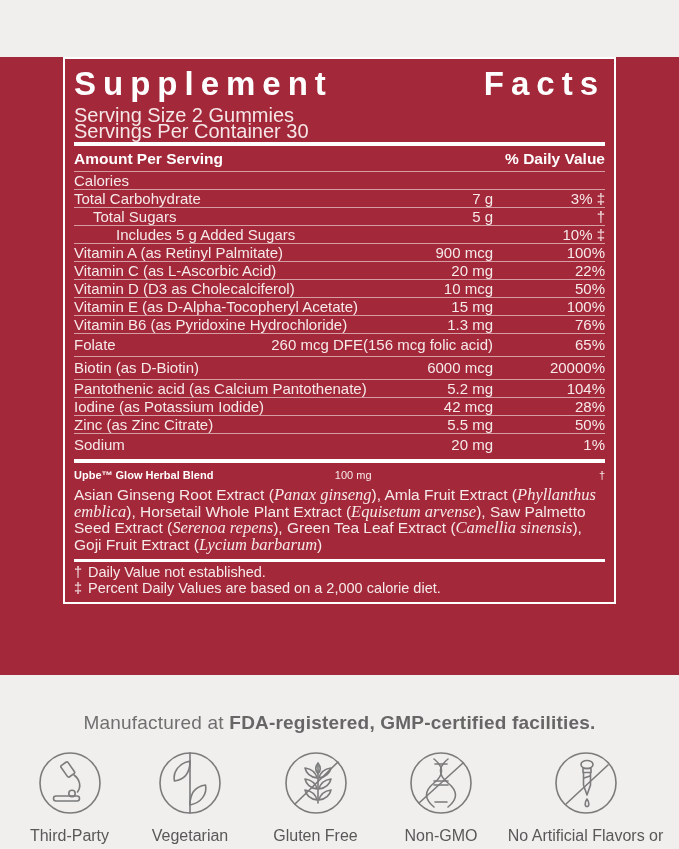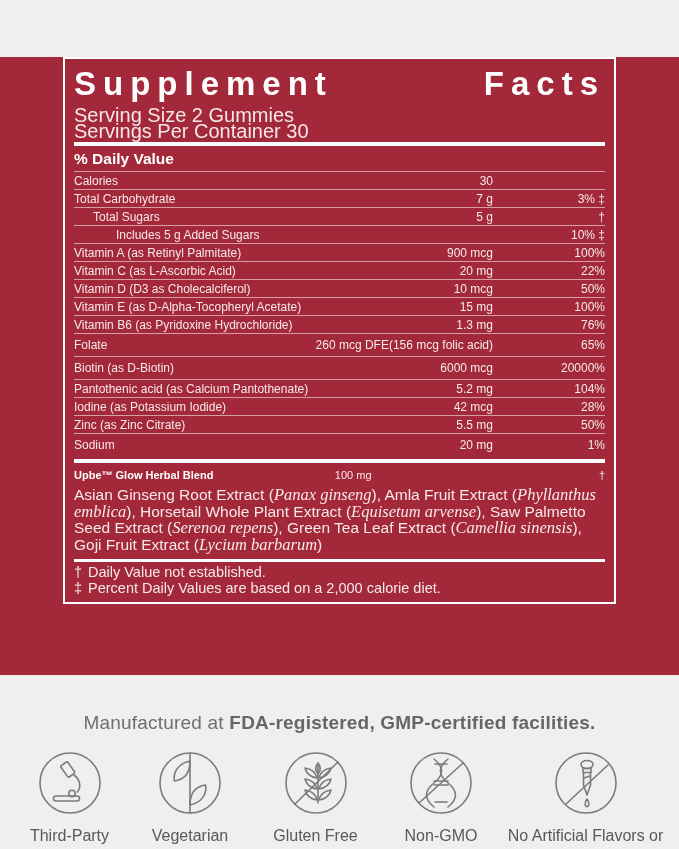--- a/index.html
+++ b/index.html
@@ -32,21 +32,21 @@
   .serving{font-size:20px;line-height:16px;color:#F5E6E8;margin-top:2px;}
   .bar{height:4px;background:#FFFFFF;margin-top:3px;}
   .bar.m{height:3px;}
   .hdr{
     display:flex;justify-content:space-between;
     font-weight:bold;font-size:15.5px;
     padding:4px 0 3px 0;
   }
   .row{
     display:grid;grid-template-columns:auto 1fr 112px;
-    font-size:12px;line-height:16px;
+    font-size:15px;line-height:16px;
     padding:0.5px 0;
     border-top:1px solid rgba(255,255,255,0.55);
     color:#F6E9EA;
   }
   .row.tall{padding:3px 0;}
   .row .amt{text-align:right;white-space:nowrap;}
   .row .dv{text-align:right;white-space:nowrap;}
   .nm.ind1{padding-left:19px;}
   .nm.ind2{padding-left:42px;}
   .hrow{
@@ -96,26 +96,26 @@
     </div>
 
     <div class="serving">
       <div>Serving Size 2 Gummies</div>
       <div>Servings Per Container 30</div>
     </div>
 
     <div class="bar"></div>
 
     <div class="hdr">
+      <span>Amount Per Serving</span>
       <span>% Daily Value</span>
     </div>
 
     <div class="row">
       <span class="nm">Calories</span>
-      <span class="amt">30</span>
       <span class="dv"></span>
     </div>
     <div class="row">
       <span class="nm">Total Carbohydrate</span>
       <span class="amt">7 g</span>
       <span class="dv">3% ‡</span>
     </div>
     <div class="row">
       <span class="nm ind1">Total Sugars</span>
       <span class="amt">5 g</span>

